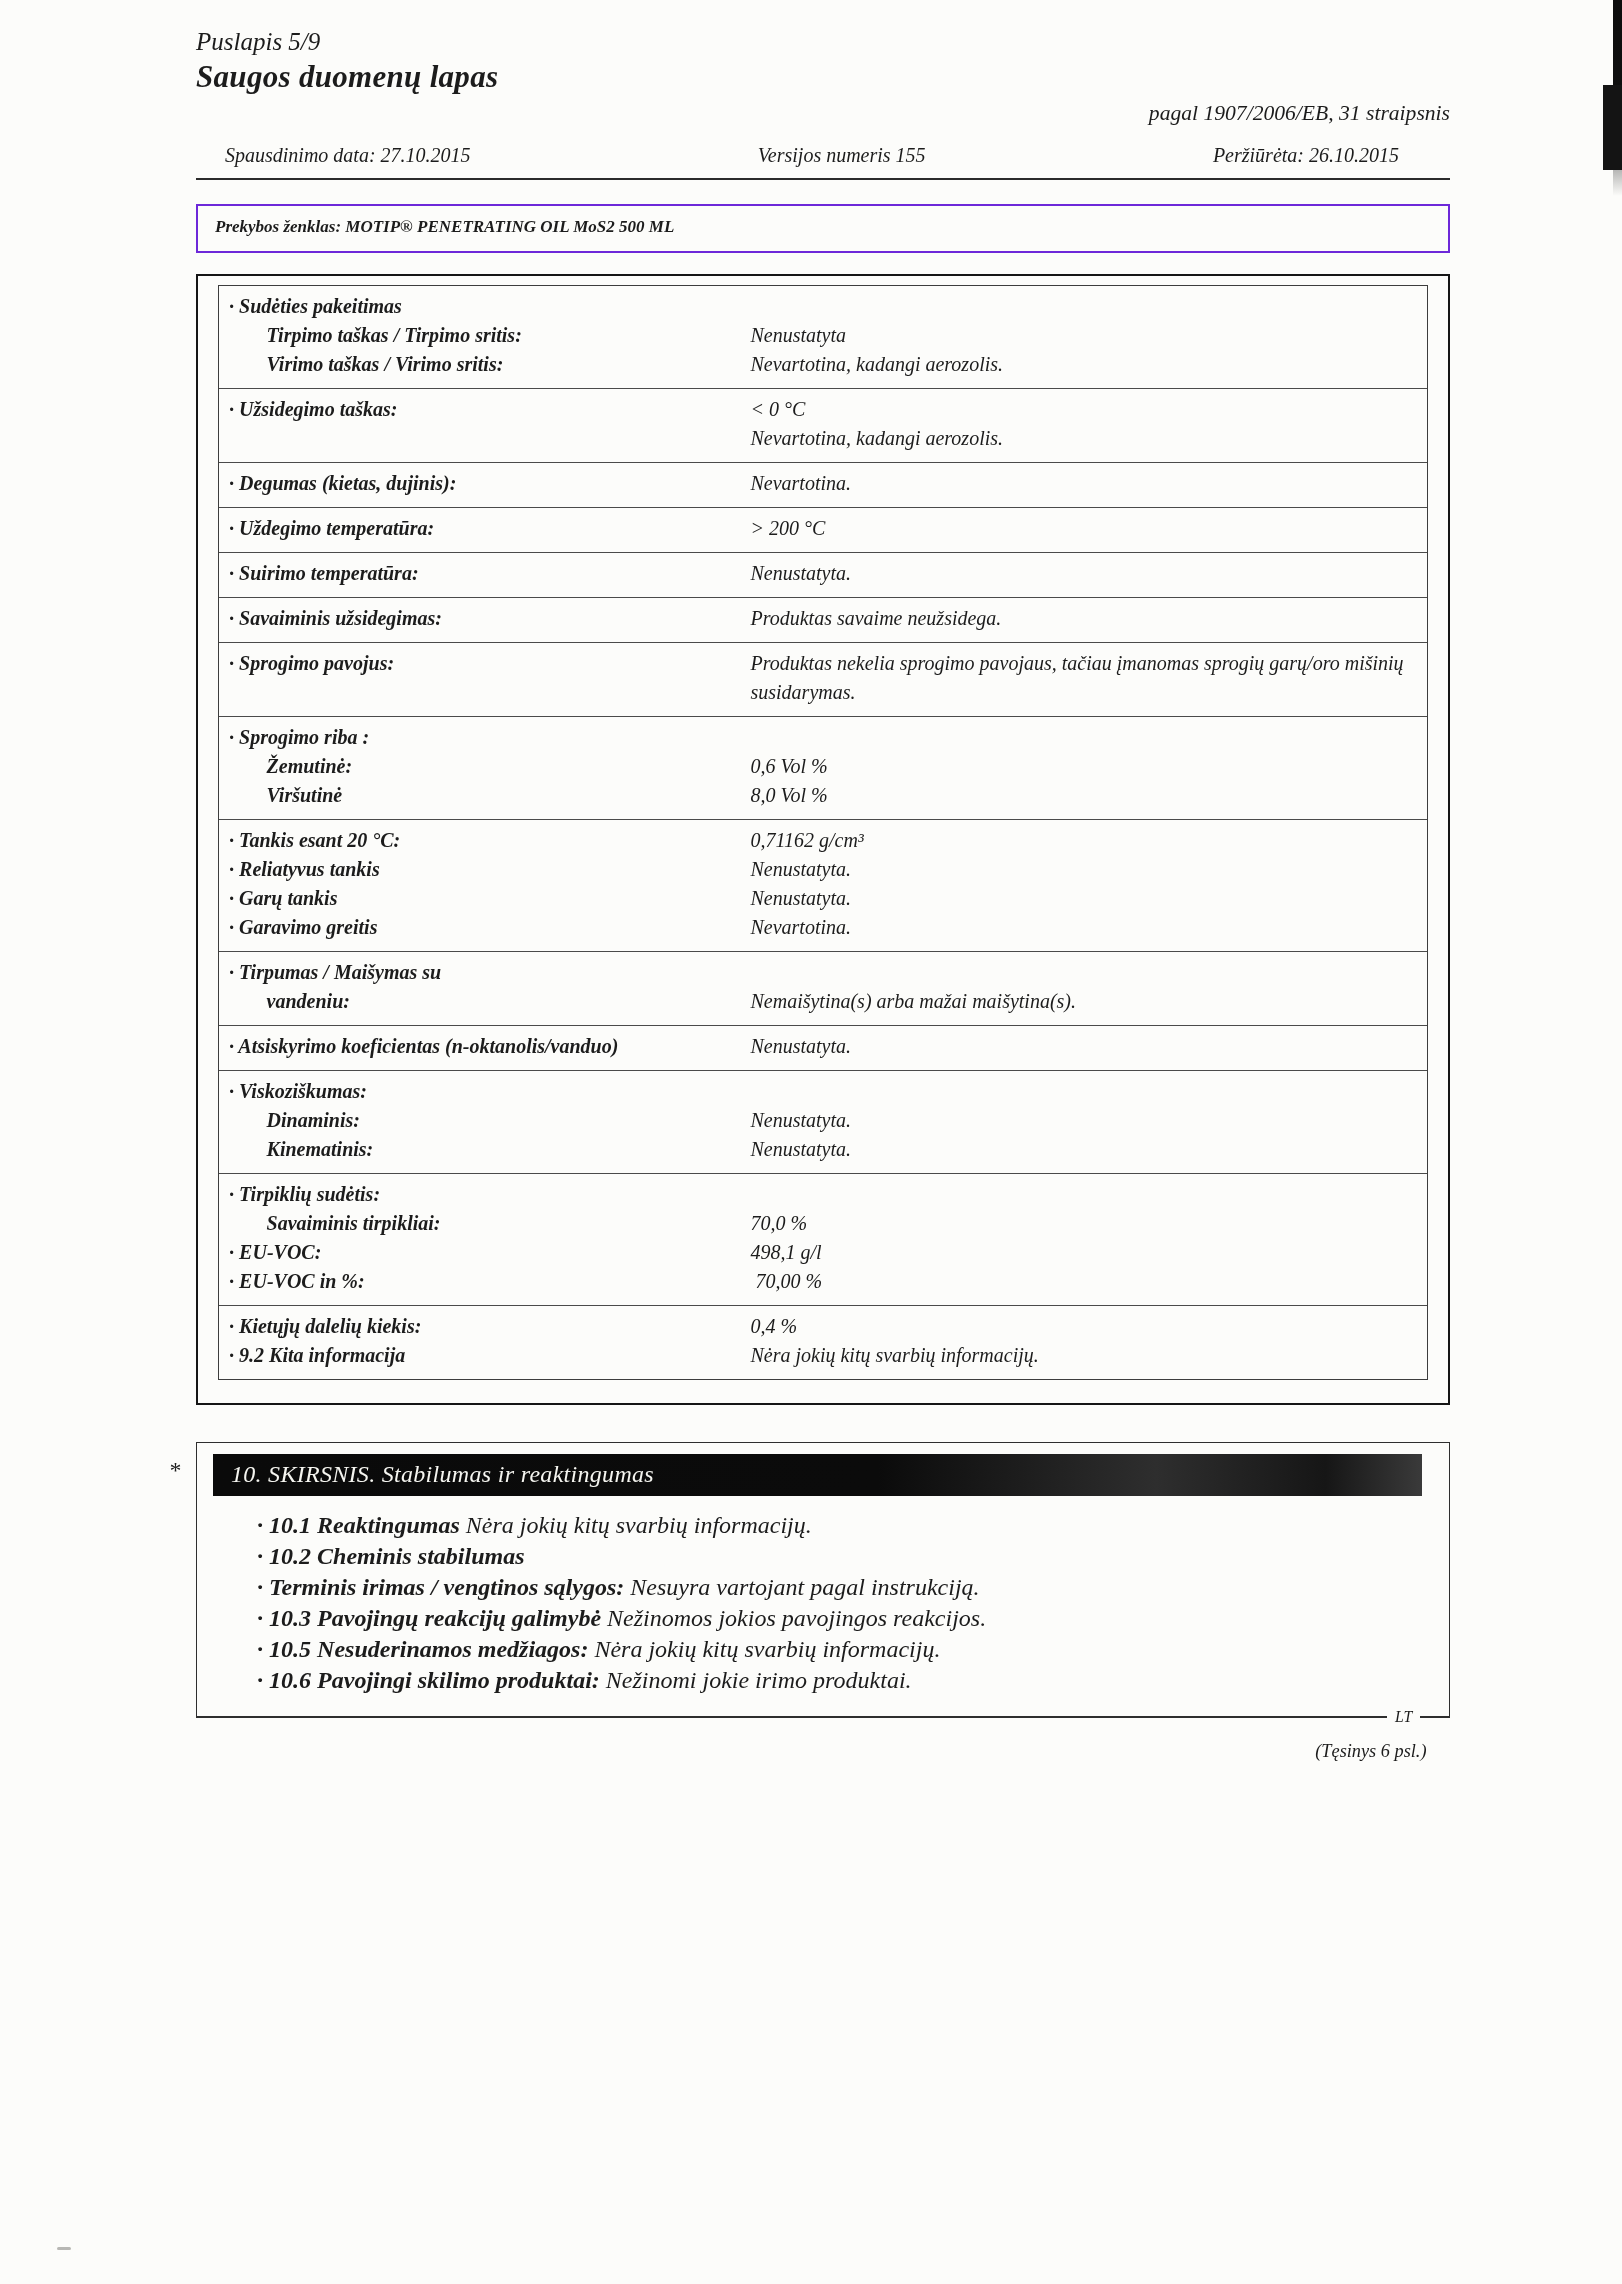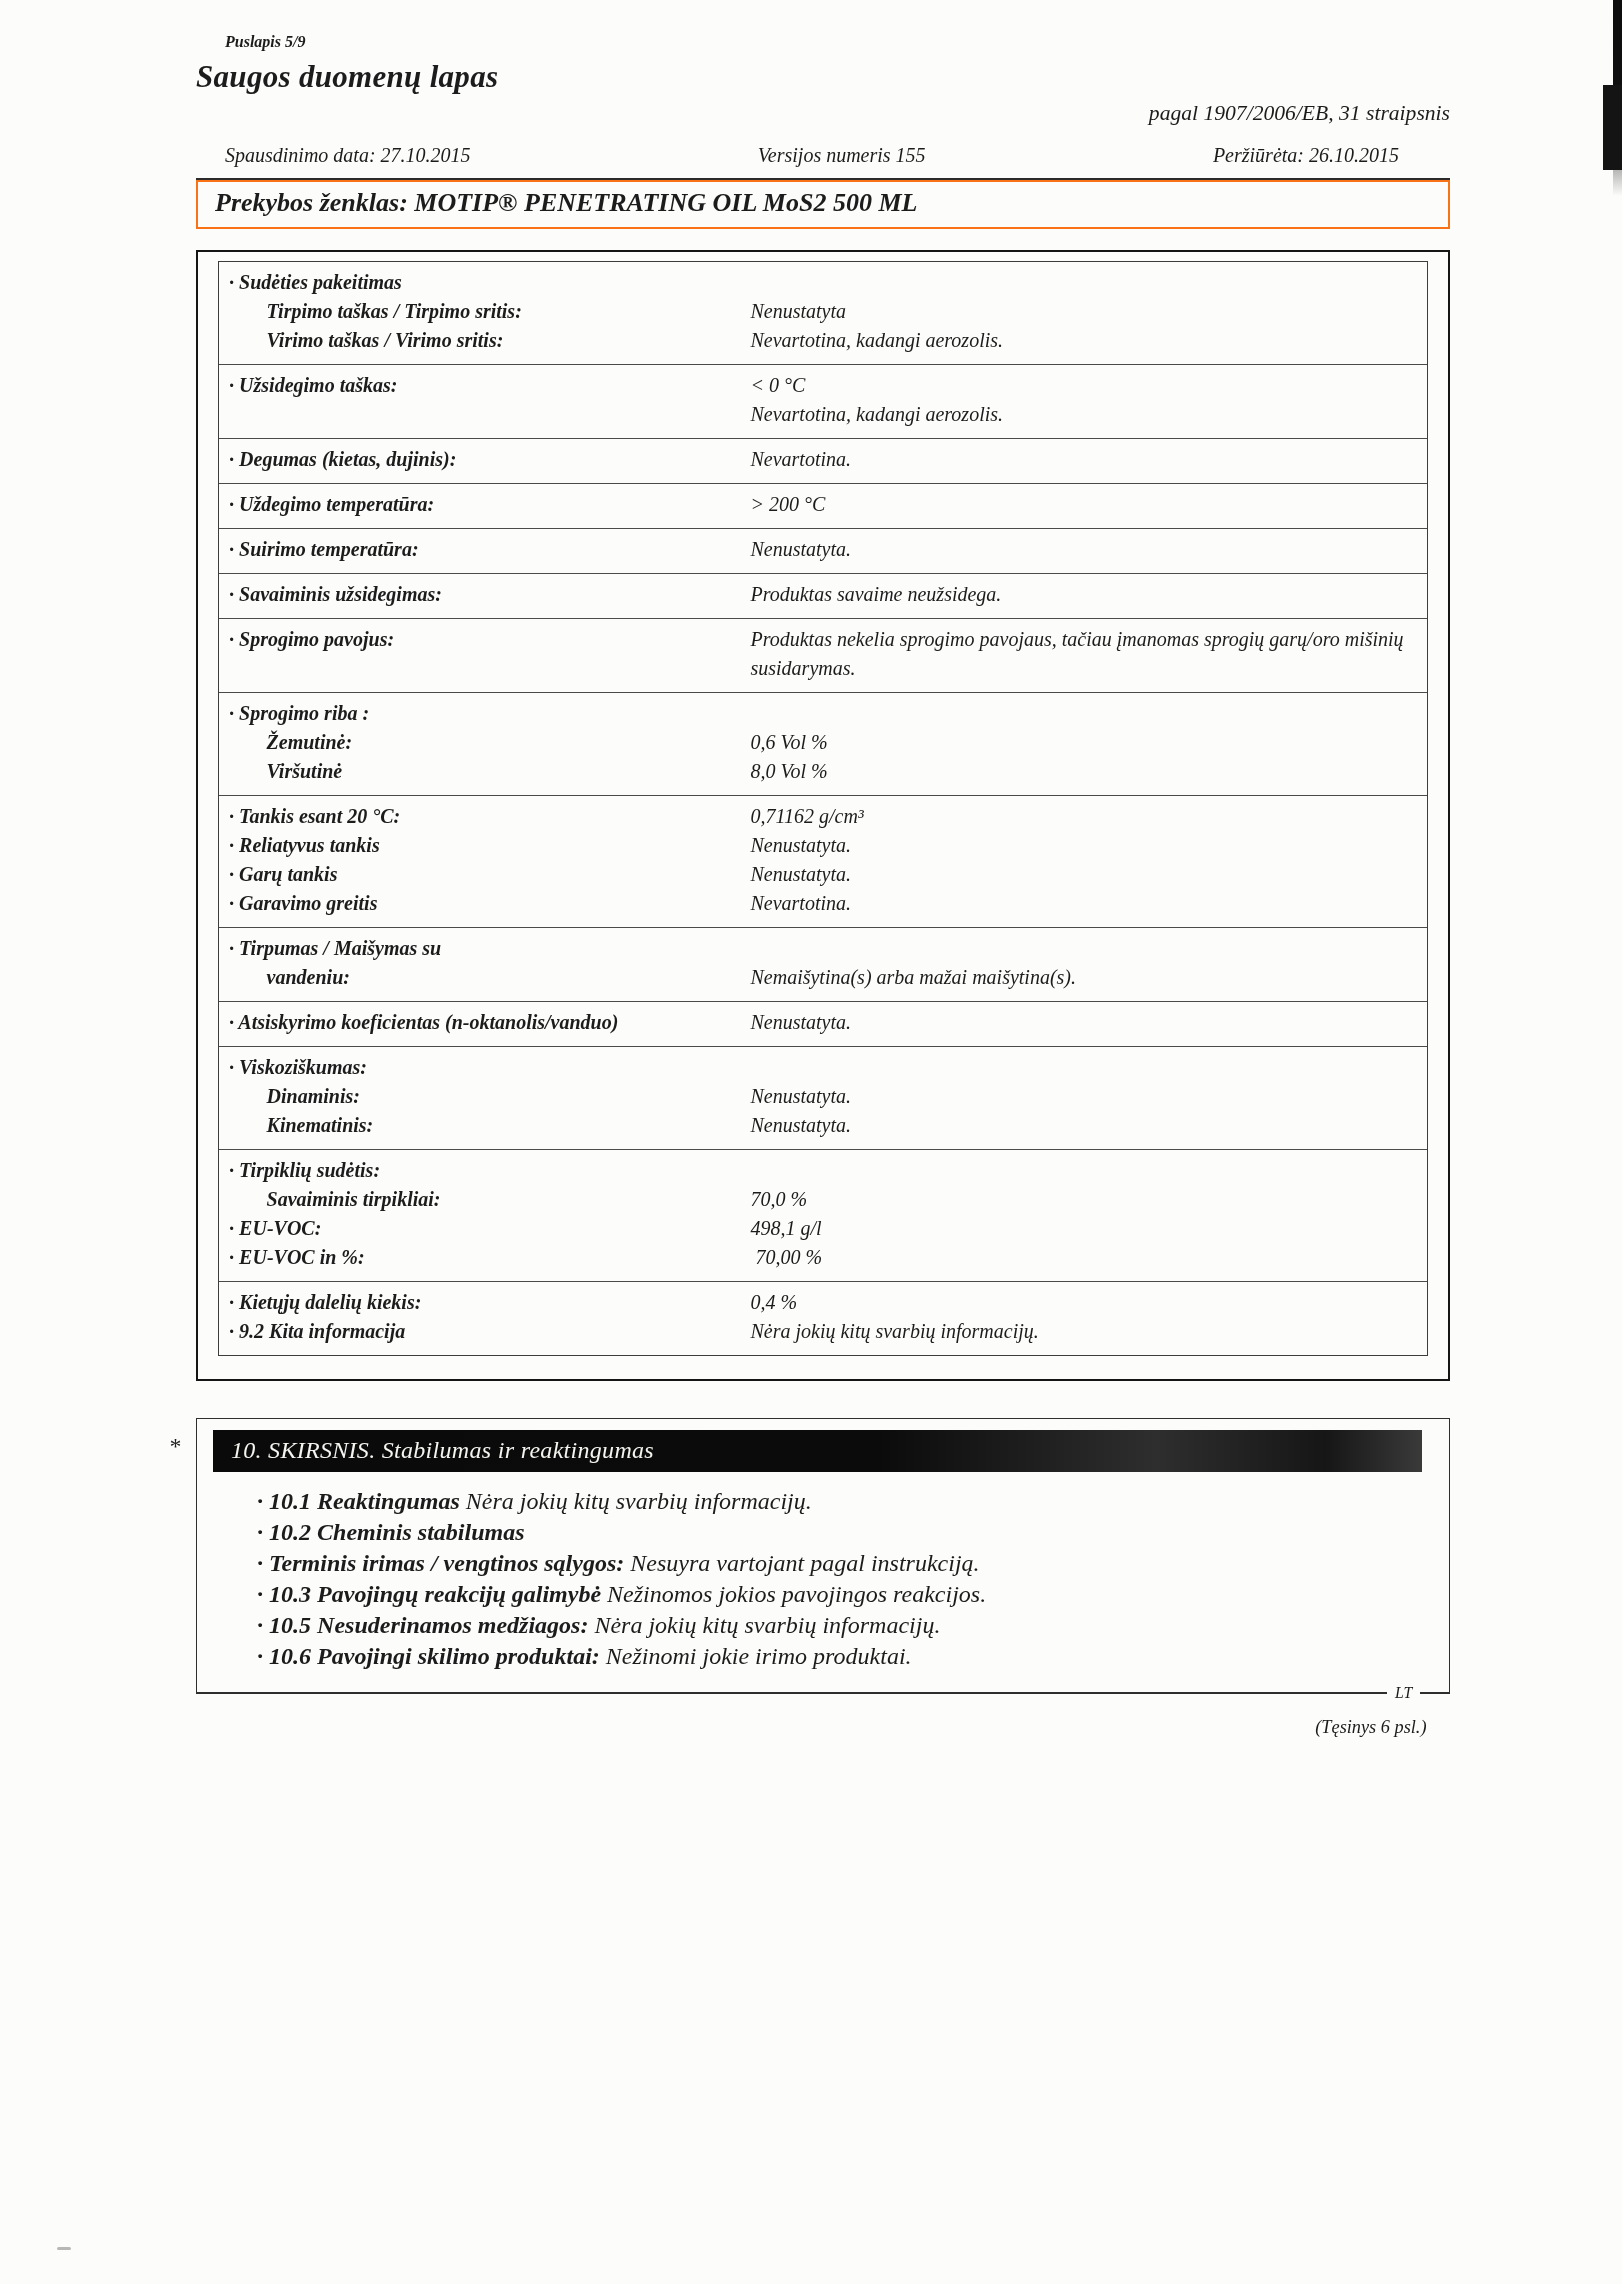--- a/index.html
+++ b/index.html
@@ -36,24 +36,22 @@
     background: #141414;
   }
   .content {
     position: relative;
     margin: 0 auto;
     width: 1254px;
     padding-top: 27.4px;
     margin-left: 196px;
   }
   .page-num {
-    margin-left: 29px;
-    font-size: 16px;
-    line-height: 29px;
-    font-weight: bold;
+    font-size: 25px;
+    line-height: 29px;
   }
   .doc-title {
     text-align: left;
     font-size: 31px;
     font-weight: 700;
     line-height: 39px;
     margin-top: 1px;
     letter-spacing: 0.3px;
   }
   .doc-subtitle {
@@ -71,24 +69,24 @@
     line-height: 29px;
     margin-top: 13px;
     padding: 0 51px 0 29px;
   }
   .rule {
     border: none;
     border-top: 2px solid #2b2b2b;
     margin: 7.8px 0 0 0;
   }
   .trade-box {
-    border: 2px solid #f97316;
-    margin-top: 0;
+    border: 2px solid #6d28d9;
+    margin-top: 24px;
     padding: 8.5px 17px 10.5px 17px;
-    font-size: 26px;
+    font-size: 17px;
     font-weight: 700;
     line-height: 26px;
   }
   
   .main-box {
     position: relative;
     border: 2.6px solid #151515;
     margin-top: 21px;
     padding: 9.1px 19.6px 23.5px 19.6px;
   }

